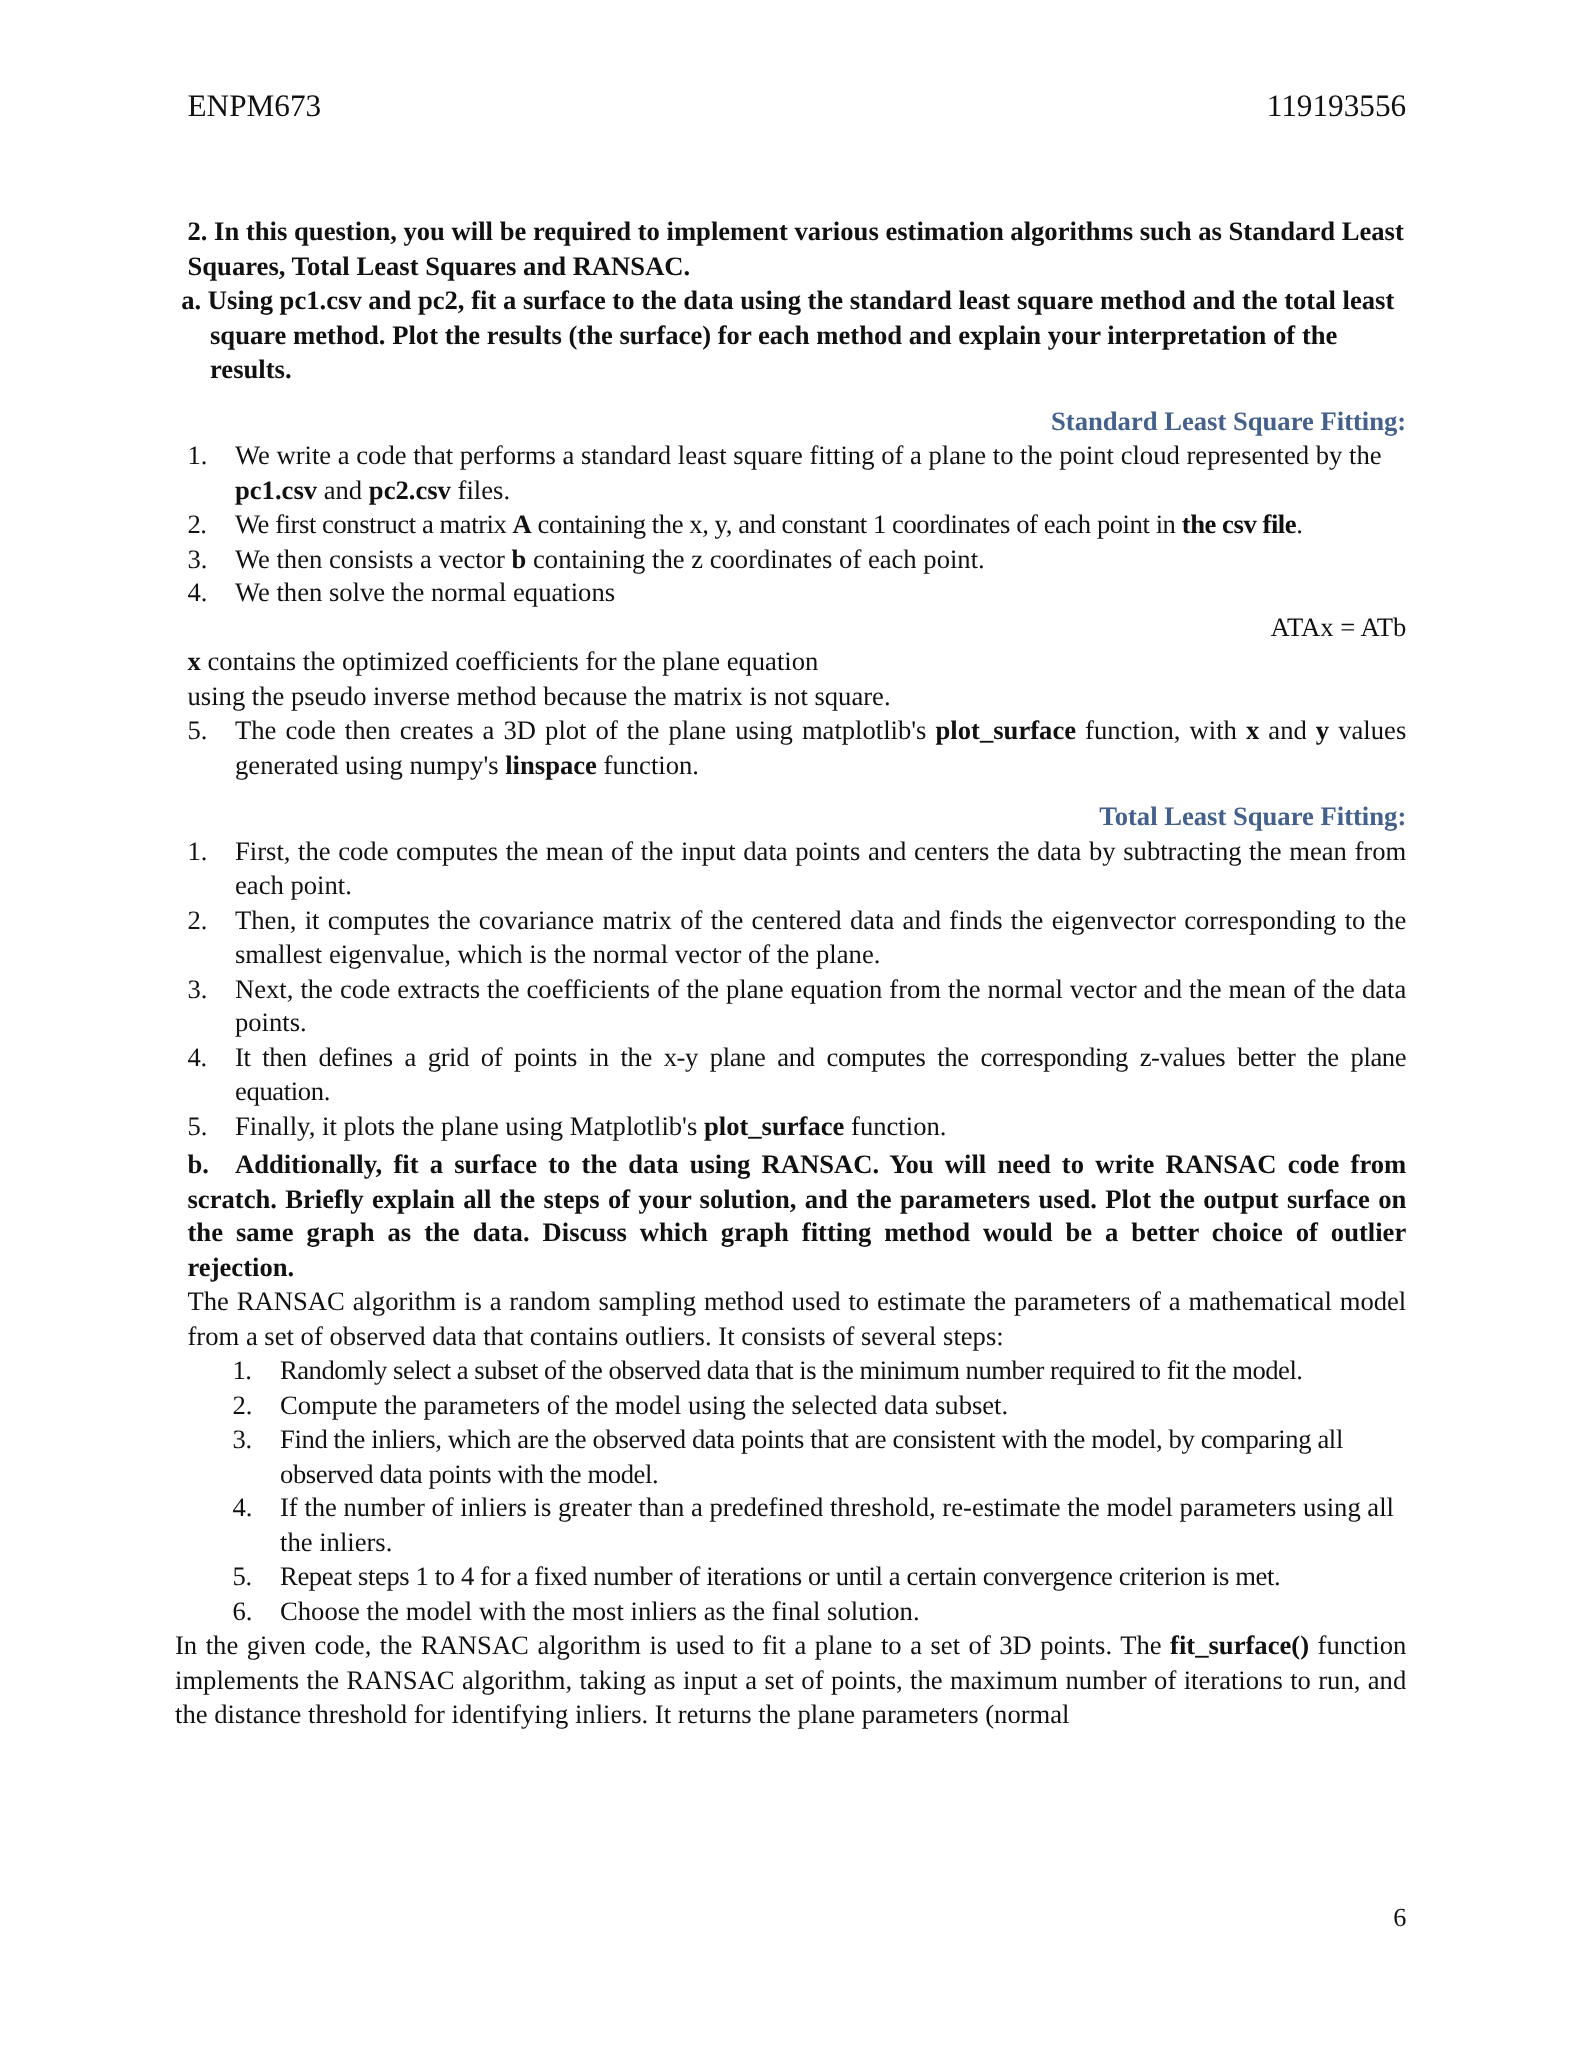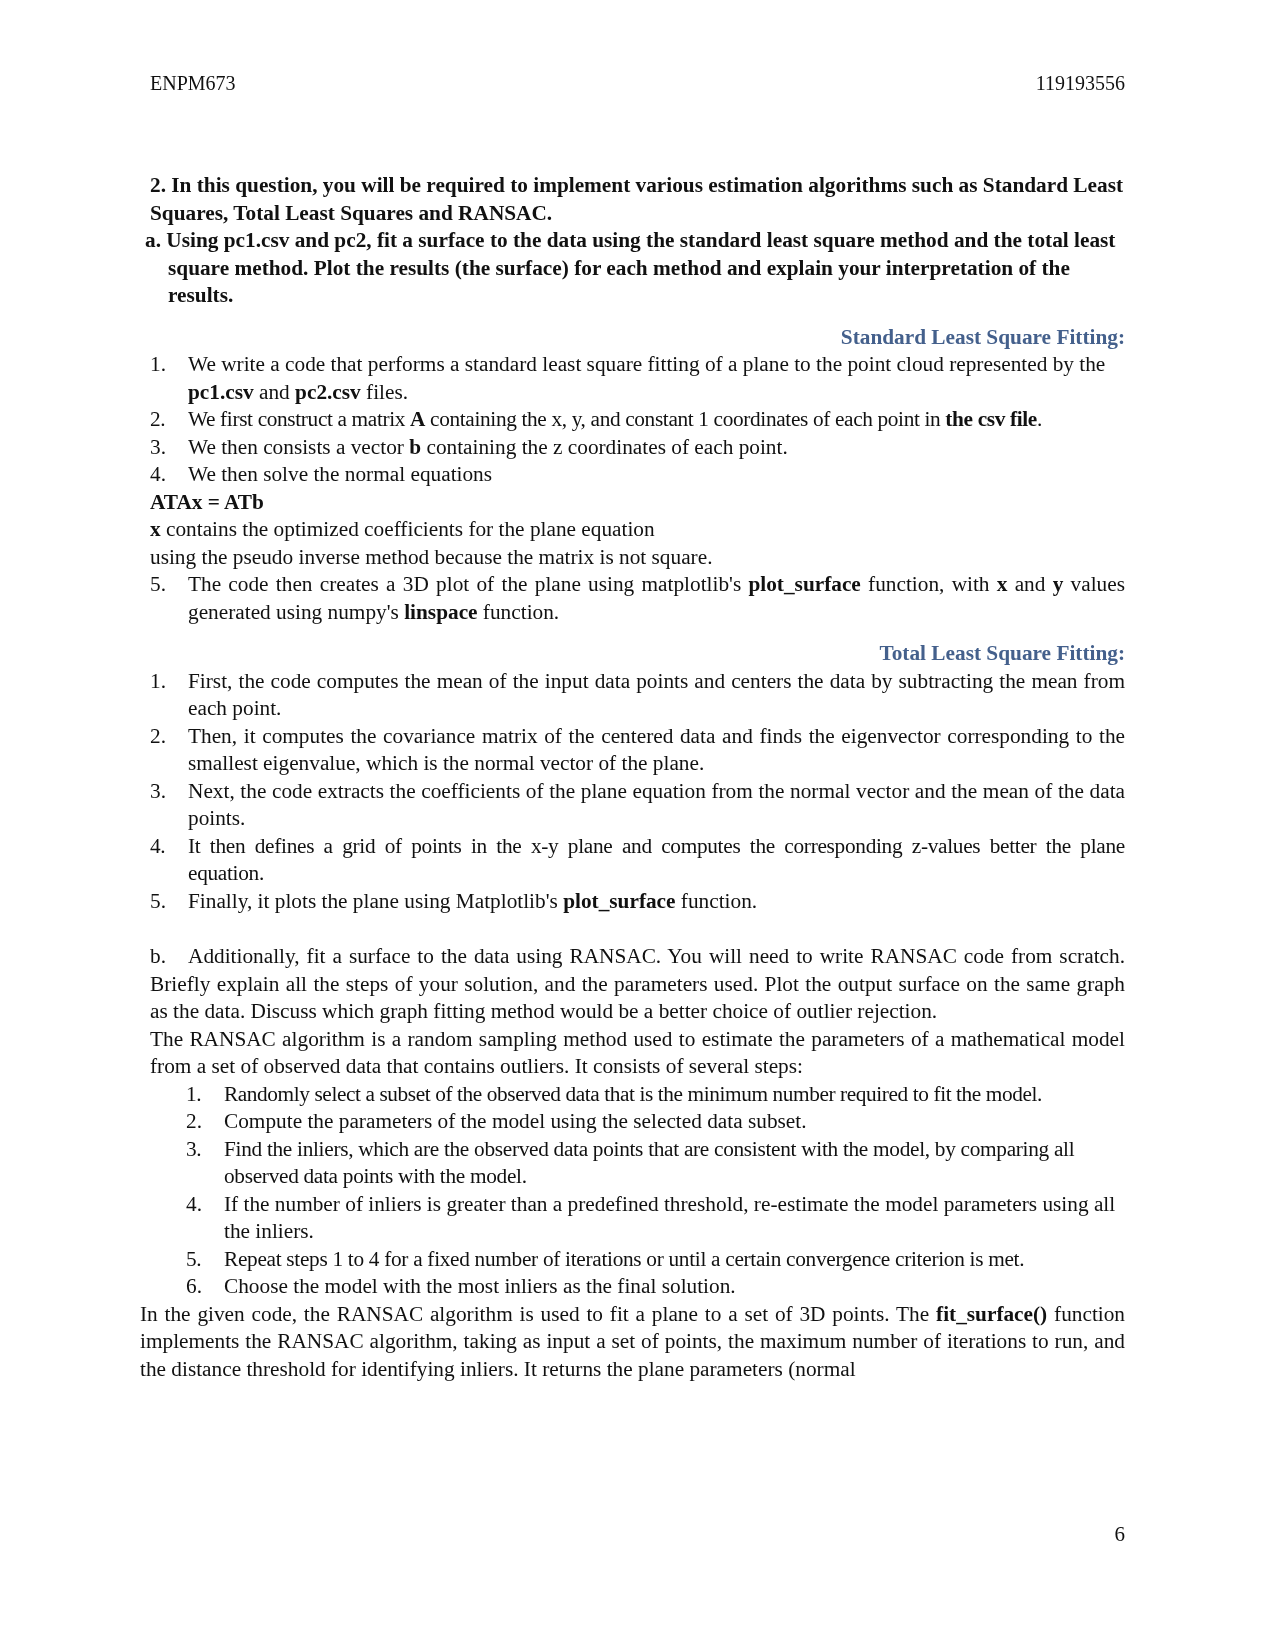--- a/index.html
+++ b/index.html
@@ -1,33 +1,33 @@
 <!DOCTYPE html>
 <html><head>
 <meta charset="utf-8">
 <style>
   html, body { margin: 0; padding: 0; background: #ffffff; }
   body {
     width: 1275px; height: 1650px; position: relative; overflow: hidden;
     font-family: "Liberation Serif", serif; color: #111; font-size: 21.3px;
   }
-  .hdr { position: absolute; top: 72px; font-size: 20px; }
+  .hdr { position: absolute; top: 72px; font-size: 25px; }
   .hdr-left { left: 150px; }
   .hdr-right { right: 150px; }
   .pnum { position: absolute; top: 1522px; right: 150px; font-size: 21px; }
   .content { position: absolute; left: 150px; top: 172px; width: 975px; line-height: 27.5px; }
   .q { font-weight: bold; }
   .qa { margin-left: -5px; padding-left: 23px; text-indent: -23px; font-weight: bold; }
   .h2 { color: #44608c; font-weight: bold; margin-top: 14px; text-align: right; }
   ol { margin: 0; padding: 0; list-style: none; }
   ol li { position: relative; padding-left: 38px; }
   ol li .num { position: absolute; left: 0; }
-  .center { text-align: left; font-weight: bold; }
+  .center { text-align: right; font-weight: normal; }
   .just { text-align: justify; }
-  .sec-b { margin-top: 28px; font-weight: normal; text-align: justify; }
+  .sec-b { margin-top: 3px; font-weight: bold; text-align: justify; }
   .sec-b .lbl { display: inline-block; width: 38px; }
   .indent-list li { padding-left: 74px; }
   .indent-list li .num { left: 36px; }
   .wide { margin-left: -10px; width: 985px; text-align: justify; }
   b { font-weight: bold; }
 </style>
 </head>
 <body>
 
 <div class="hdr hdr-left">ENPM673</div>

